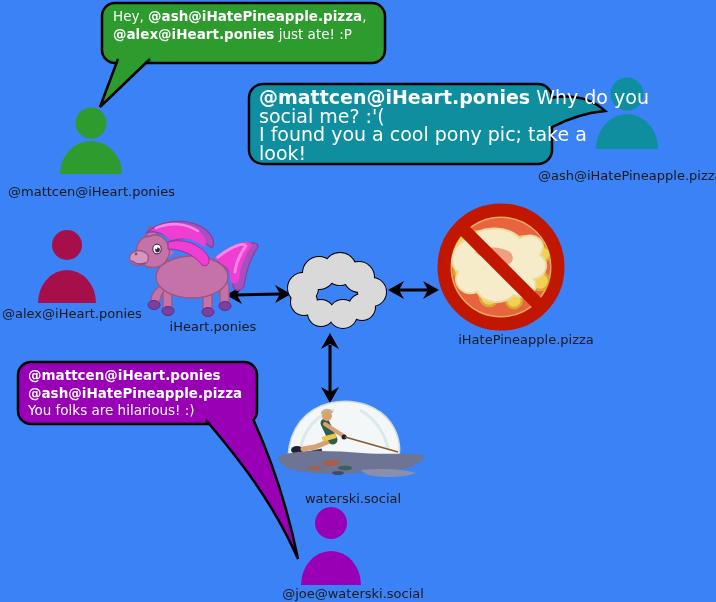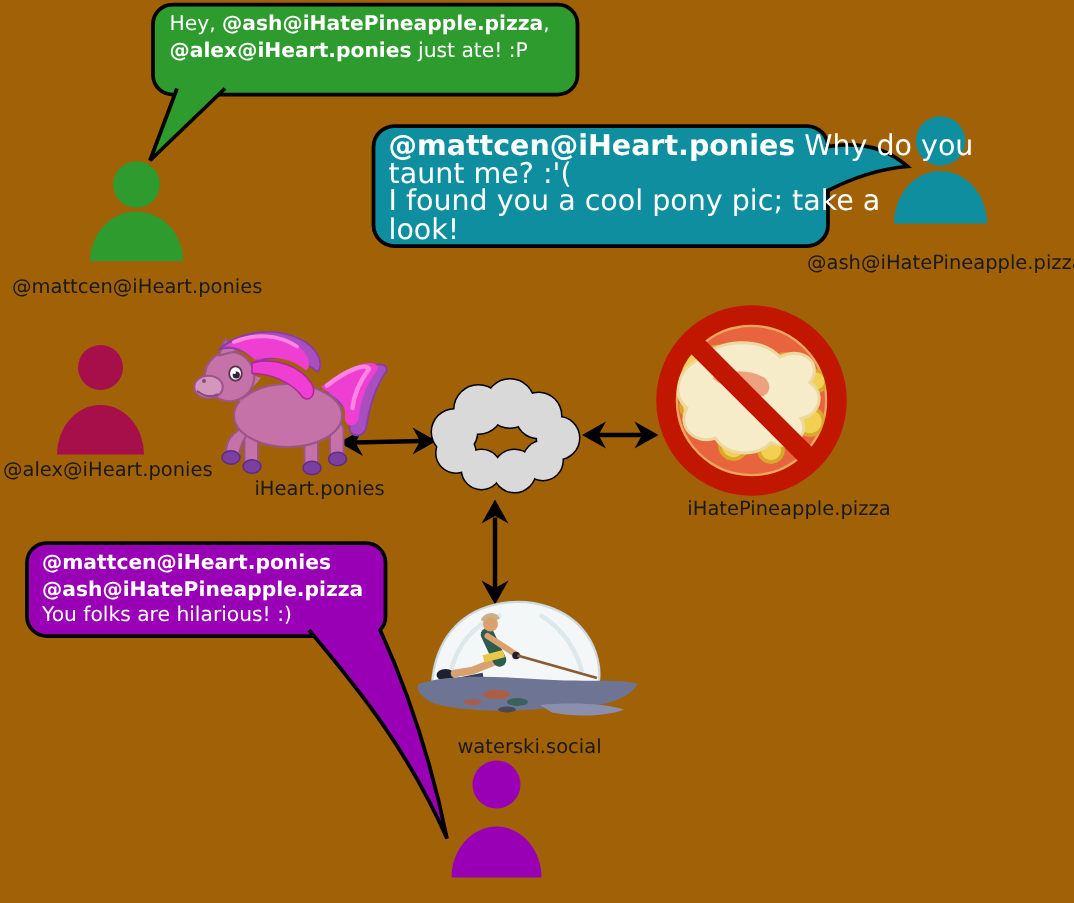--- a/index.html
+++ b/index.html
@@ -1,17 +1,17 @@
 <!DOCTYPE html>
 <html><head>
 <meta charset="utf-8">
 <style>
   html,body{margin:0;padding:0;background:#fff;}
   .canvas{
-    position:relative;width:716px;height:602px;background:#a16207;
+    position:relative;width:716px;height:602px;background:#3b82f6;
     font-family:"DejaVu Sans","Liberation Sans",sans-serif;overflow:hidden;
   }
   .canvas svg{position:absolute;left:0;top:0;}
   .bubble-text{position:absolute;color:#ffffff;z-index:5;}
   .bubble-text .line{white-space:nowrap;}
   .b{font-weight:bold;}
   .green-text{left:113px;top:8px;width:272px;font-size:13.5px;line-height:17.5px;}
   .teal-text{left:259px;top:88px;width:296px;font-size:19px;line-height:18.5px;}
   .purple-text{left:28px;top:367px;width:228px;font-size:13.5px;line-height:17.5px;}
   .label{position:absolute;font-size:13px;color:#1a1a1a;white-space:nowrap;z-index:4;}
@@ -184,31 +184,32 @@
     </g>
   </svg>
 
   <div class="bubble-text green-text">
     <div class="line"><span>Hey, </span><span class="b">@ash@iHatePineapple.pizza</span><span>,</span></div>
     <div class="line"><span class="b">@alex@iHeart.ponies</span><span> just ate! :P</span></div>
   </div>
 
   <div class="bubble-text teal-text">
     <div class="line"><span class="b">@mattcen@iHeart.ponies</span><span> Why do you</span></div>
-    <div class="line">taunt me? :'(</div>
+    <div class="line">social me? :'(</div>
     <div class="line">I found you a cool pony pic; take a</div>
     <div class="line">look!</div>
   </div>
 
   <div class="bubble-text purple-text">
     <div class="line b">@mattcen@iHeart.ponies</div>
     <div class="line b">@ash@iHatePineapple.pizza</div>
     <div class="line">You folks are hilarious! :)</div>
   </div>
 
   <div class="label" style="left:8px;top:184px;">@mattcen@iHeart.ponies</div>
   <div class="label" style="left:538px;top:168px;">@ash@iHatePineapple.pizza</div>
   <div class="label" style="left:2px;top:306px;">@alex@iHeart.ponies</div>
+  <div class="label centered" style="left:334px;top:586px;">@joe@waterski.social</div>
   <div class="label centered" style="left:194px;top:319px;">iHeart.ponies</div>
   <div class="label centered" style="left:507px;top:332px;">iHatePineapple.pizza</div>
   <div class="label centered" style="left:334px;top:491px;">waterski.social</div>
 
 </div>
 
 </body></html>

